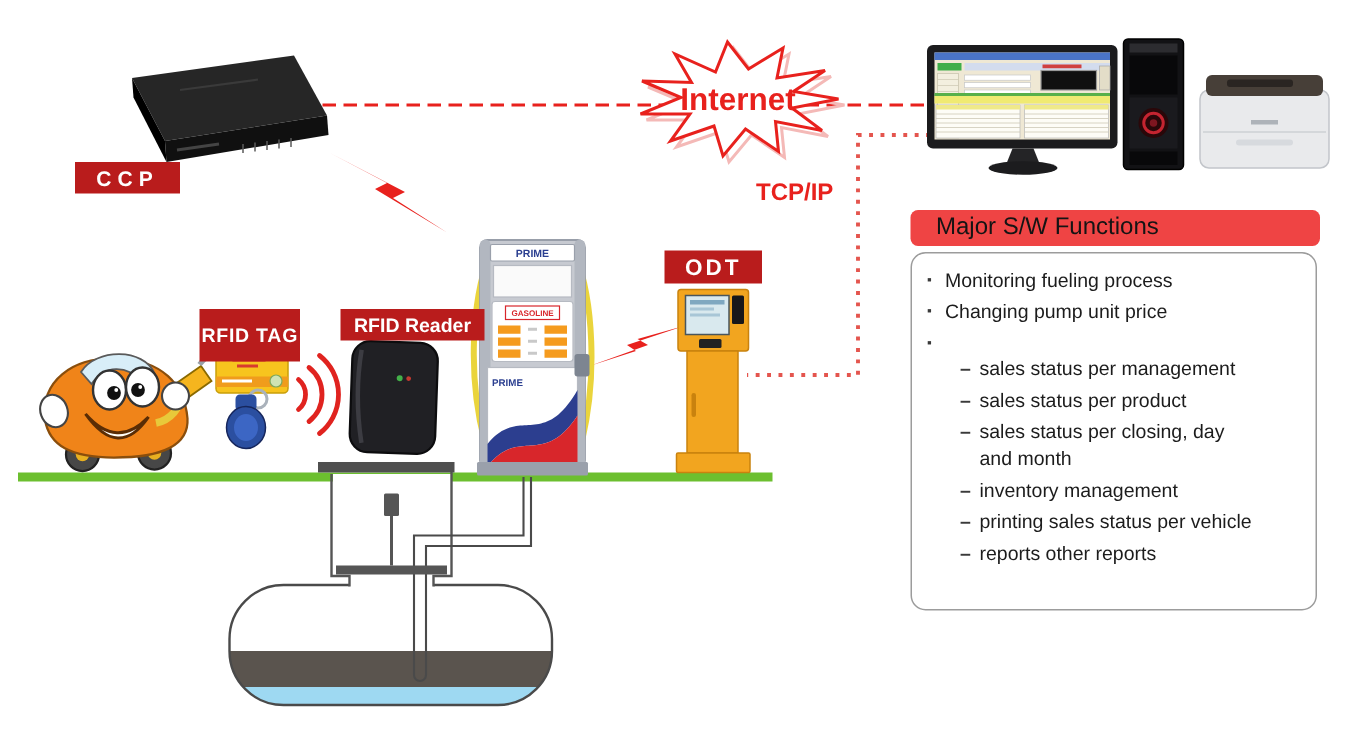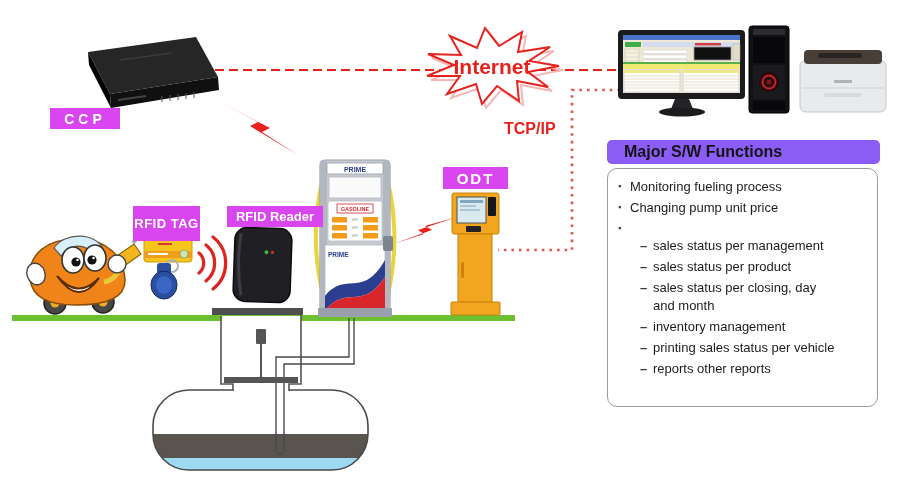--- a/index.html
+++ b/index.html
@@ -1,31 +1,31 @@
 <!DOCTYPE html>
 <html><head>
 <meta charset="utf-8">
 <title>Diagram</title>
 <style>
   html,body{margin:0;padding:0;background:#fff;}
   .stage{position:relative;width:900px;height:500px;background:#fff;overflow:hidden;
          font-family:"Liberation Sans",sans-serif;}
   .stage svg{position:absolute;left:0;top:0;z-index:1;}
   svg text{font-family:"Liberation Sans",sans-serif;}
-  .tag{position:absolute;z-index:2;background:#d946ef;color:#fff;font-weight:bold;
+  .tag{position:absolute;z-index:2;background:#b91c1c;color:#fff;font-weight:bold;
        display:flex;align-items:center;justify-content:center;}
   #lab-ccp{left:50px;top:108px;width:70px;height:21px;font-size:14px;letter-spacing:4px;}
   #lab-rfid-tag{left:133px;top:206px;width:67px;height:35px;font-size:13px;letter-spacing:.5px;}
   #lab-rfid-reader{left:227px;top:206px;width:96px;height:21px;font-size:13px;}
   #lab-odt{left:443px;top:167px;width:65px;height:22px;font-size:15px;letter-spacing:2px;}
   .freetext{position:absolute;z-index:2;font-weight:bold;color:#e8211d;}
   #lab-internet{left:440px;top:55px;width:104px;text-align:center;font-size:21px;}
   #lab-tcpip{left:504px;top:120px;font-size:16px;}
   .panel-header{position:absolute;z-index:2;left:607px;top:140px;width:256px;height:24px;
-    background:#8b5cf6;border-radius:5px;font-weight:bold;font-size:16px;color:#141414;
+    background:#ef4444;border-radius:5px;font-weight:normal;font-size:16px;color:#141414;
     line-height:24px;padding-left:17px;}
   .panel-box{position:absolute;z-index:2;left:607px;top:168px;width:253px;height:222px;
     background:#fff;border:1.5px solid #9c9c9c;border-radius:10px;padding:9px 6px 6px 10px;}
   .li{display:flex;margin-bottom:3px;font-size:13px;color:#1c1c1c;line-height:1.38;}
   .li .mk{flex:0 0 12px;width:12px;color:#3a3a3a;}
   .li.b .mk{font-size:9px;padding-top:2px;}
   .li.sub{margin-left:22px;}
   .li.sub .mk{flex-basis:13px;width:13px;font-weight:bold;}
   .li .tx{white-space:pre-line;}
 </style>

